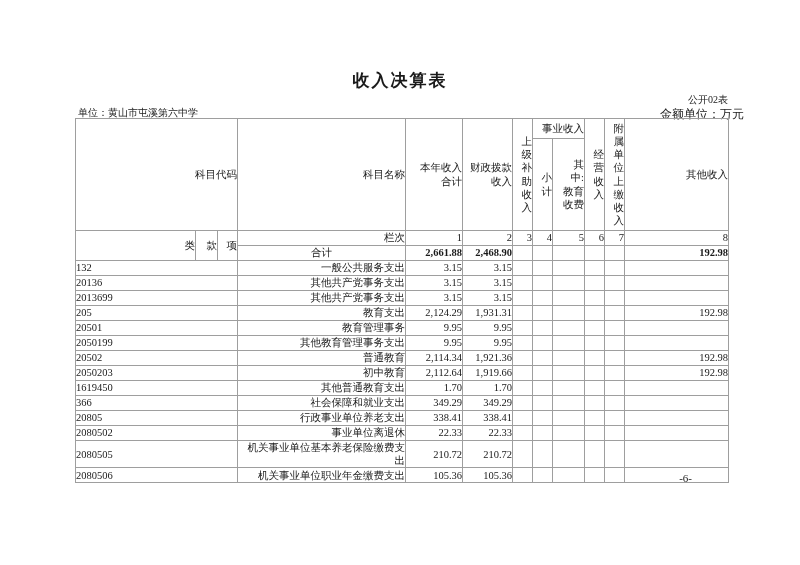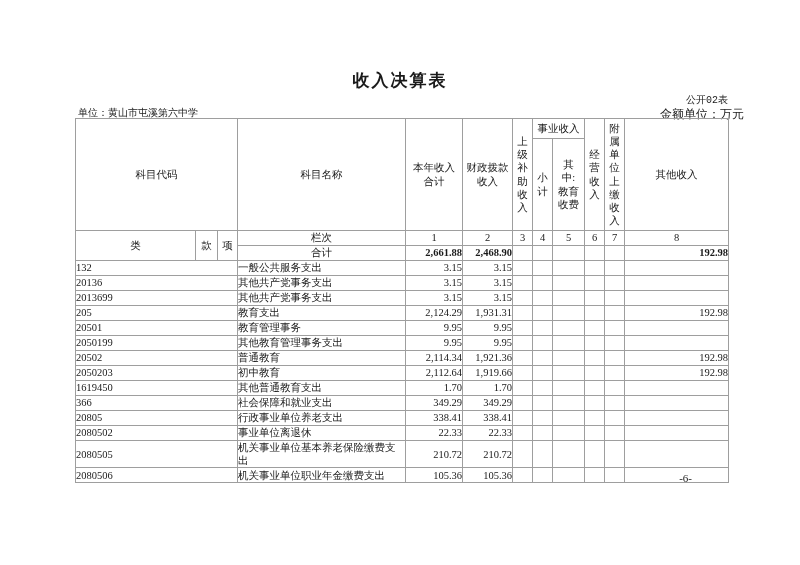--- a/index.html
+++ b/index.html
@@ -10,50 +10,50 @@
     -webkit-font-smoothing:antialiased;
   }
   .page { position:relative; width:800px; height:565px; background:#fff; overflow:hidden; }
 
   .title {
     position:absolute; top:69px; left:0; width:100%;
     text-align:center; font-size:17px; font-weight:bold; letter-spacing:2px;
   }
   .form-no {
     position:absolute; top:93px; right:72px;
-    font-size:10px; text-align:right;font-family:Liberation Mono, monospace;
+    font-size:10px; text-align:right;
   }
   .unit-name {
     position:absolute; top:106px; left:78px;
     font-size:10px;
   }
   .amount-unit {
     position:absolute; top:106px; right:56px;
     font-size:12px; text-align:right;
   }
 
   table.income {
     position:absolute; left:75px; top:118px;
     width:653px; border-collapse:collapse; table-layout:fixed;
     font-size:10.5px;
   }
   table.income th, table.income td {
     border:1px solid #9e9e9e;
     padding:0; font-weight:normal;
     overflow:hidden; line-height:1.25;
   }
-  table.income th { text-align:center; vertical-align:middle; }
+  table.income th { text-align:right; vertical-align:middle; }
   tr.hr1 { height:20px; }
   tr.hr2 { height:92px; }
   tr.rsmall { height:15px; }
   tbody.data tr { height:15px; }
 
   .pre { white-space:pre-line; }
   td.code  { text-align:left;  padding-left:4px; }
-  td.name  { text-align:left;  padding-left:4px; }
+  td.name  { text-align:right;  padding-left:4px; }
   td.num   { text-align:right; padding-right:4px; }
   td.center{ text-align:center; }
   tr.total-row td.num { font-weight:bold; }
 
   .page-number {
     position:absolute; top:472px; right:108px;
     font-size:11px;
   }
 </style>
 </head>

